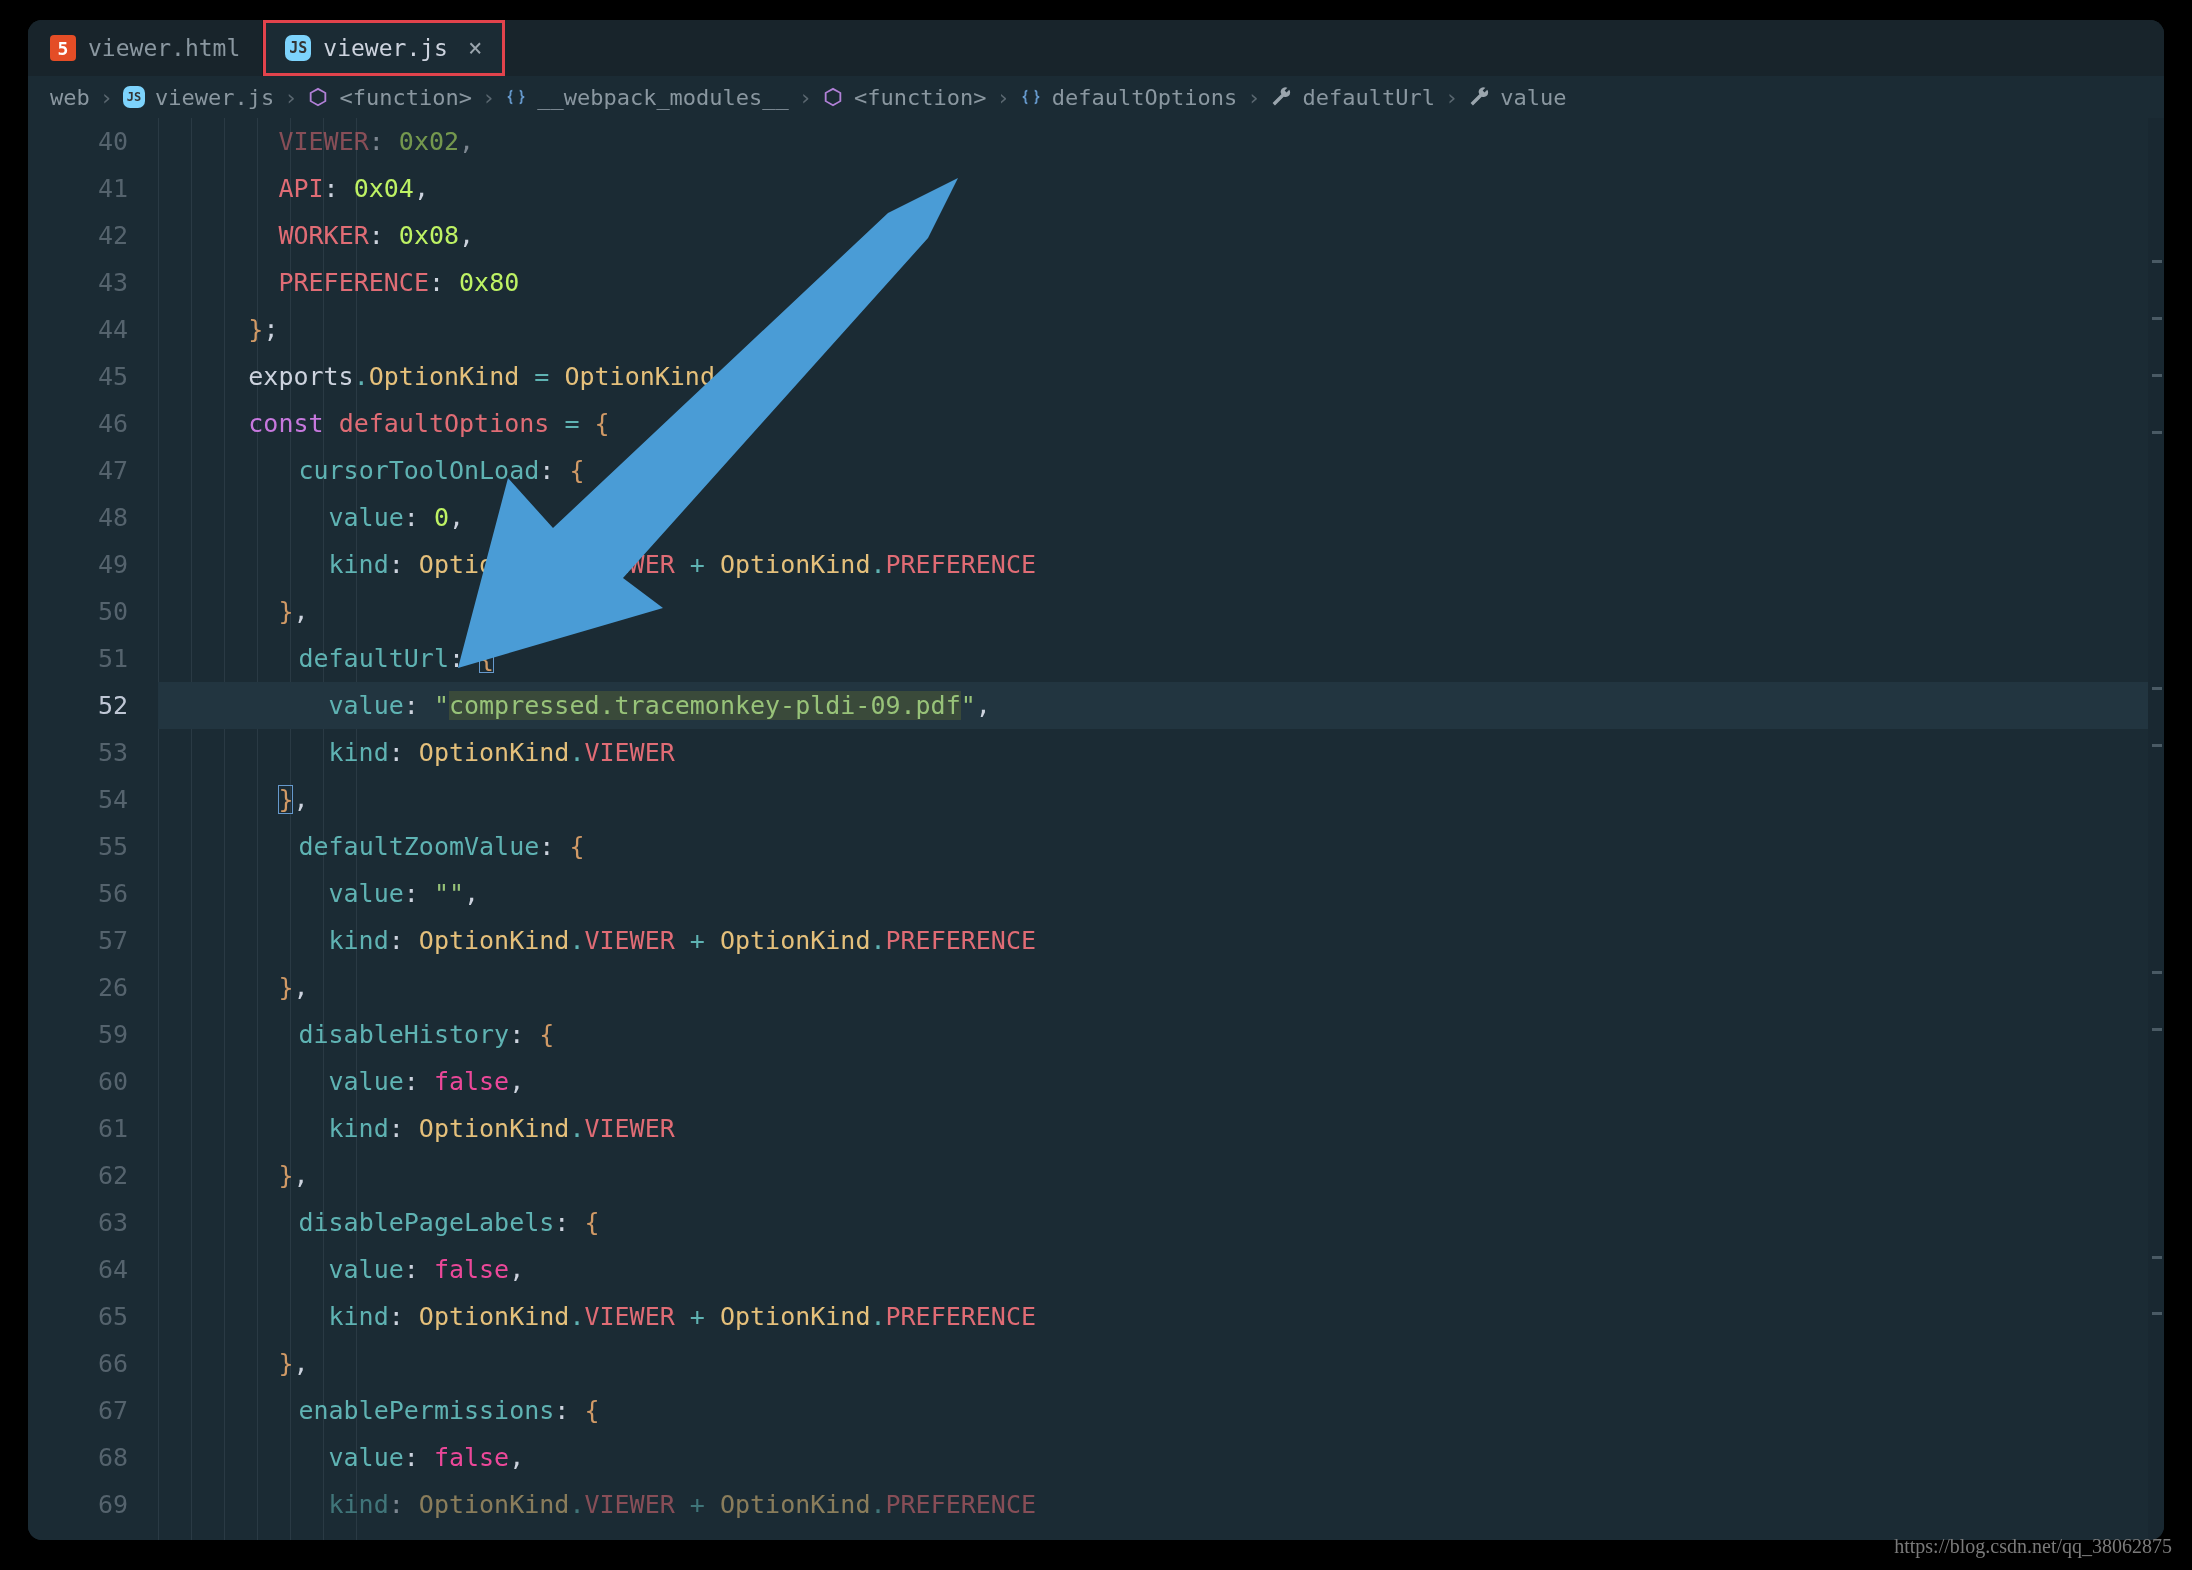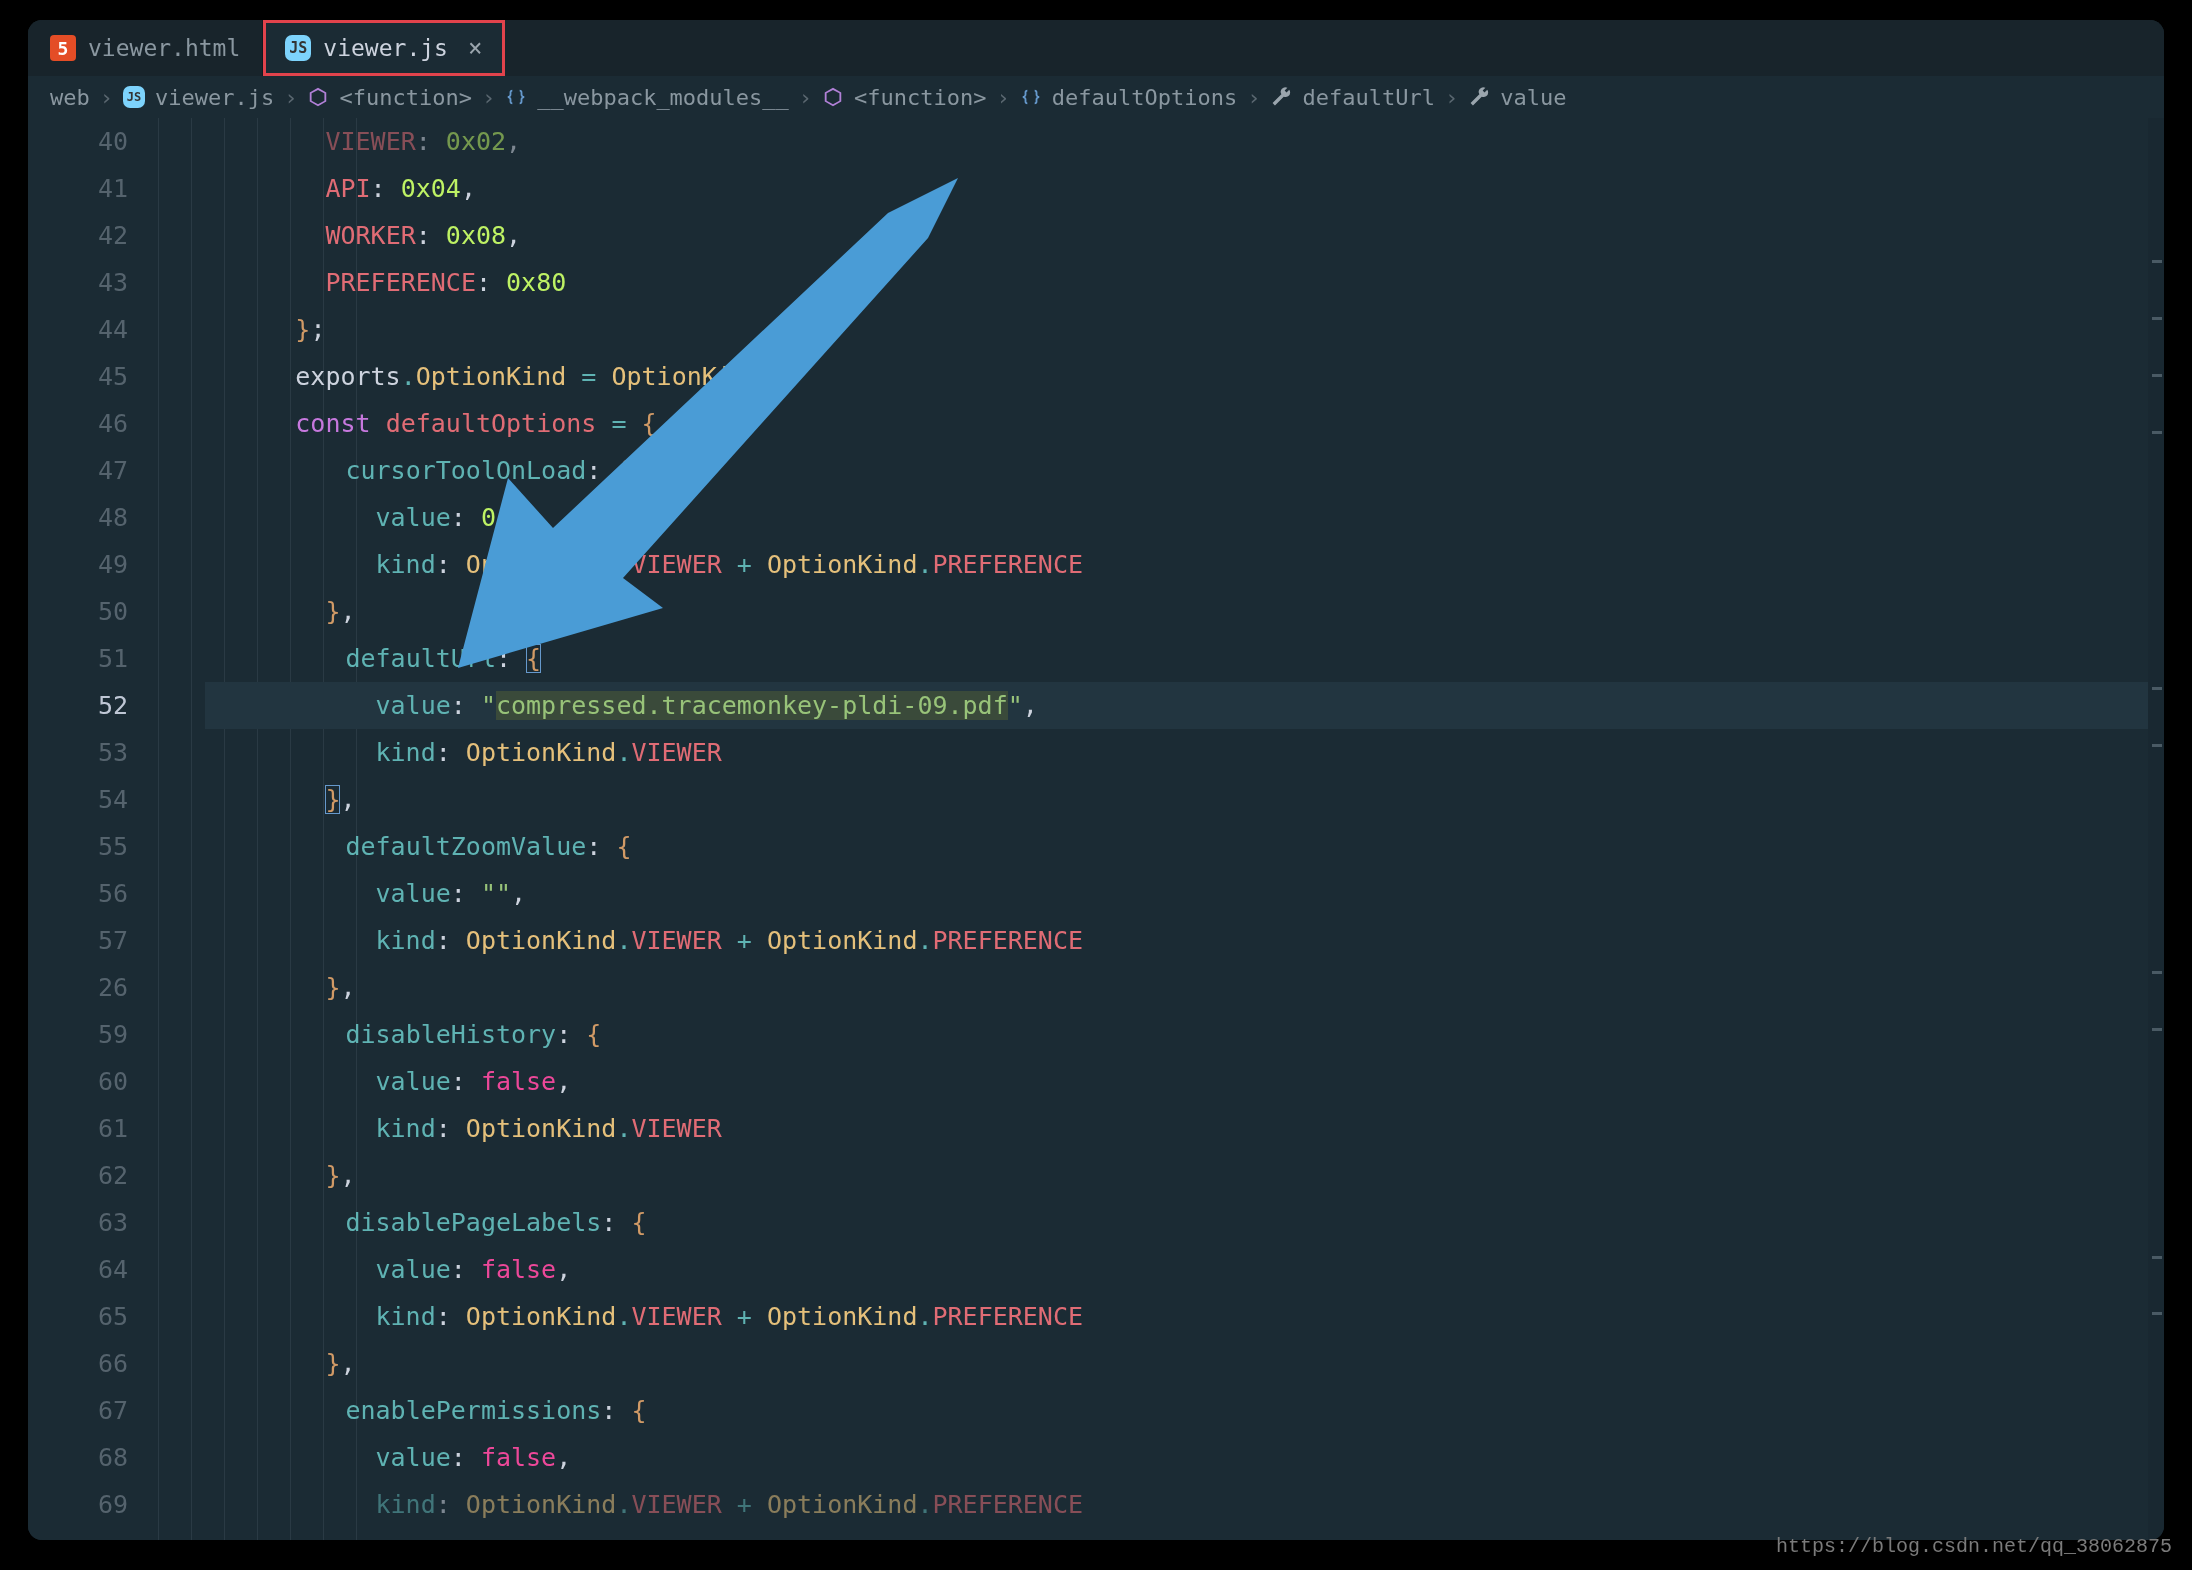--- a/index.html
+++ b/index.html
@@ -73,21 +73,20 @@
 .bc-ico { display: inline-flex; align-items: center; }
 .bc-ico svg { width: 22px; height: 22px; }
 
 .code-area {
   flex: 1;
   display: flex;
   overflow: hidden;
   font-size: 25px;
   line-height: 47px;
   position: relative;
-  gap: 47px;
 }
 .gutter {
   width: 130px;
   text-align: right;
   color: #55636d;
   padding-right: 30px;
   user-select: none;
   background: #1b2b34;
 }
 .gutter .ln { height: 47px; }
@@ -152,21 +151,21 @@
   width: 10px;
   height: 3px;
   background: #4a5a64;
 }
 
 .watermark {
   position: absolute;
   right: 20px;
   bottom: 12px;
   color: #7a7a7a;
-  font-family: Liberation Mono, monospace;
+  font-family: Liberation Serif, serif;
   font-size: 20px;
 }
 </style>
 </head>
 <body>
 
 <div class="editor-window">
 
   <div class="tab-bar" id="tab-bar">
       <div class="tab">

